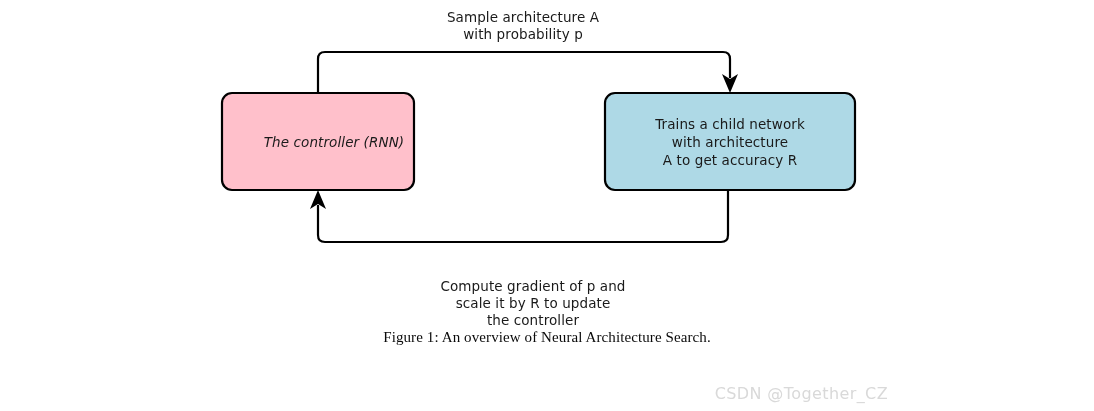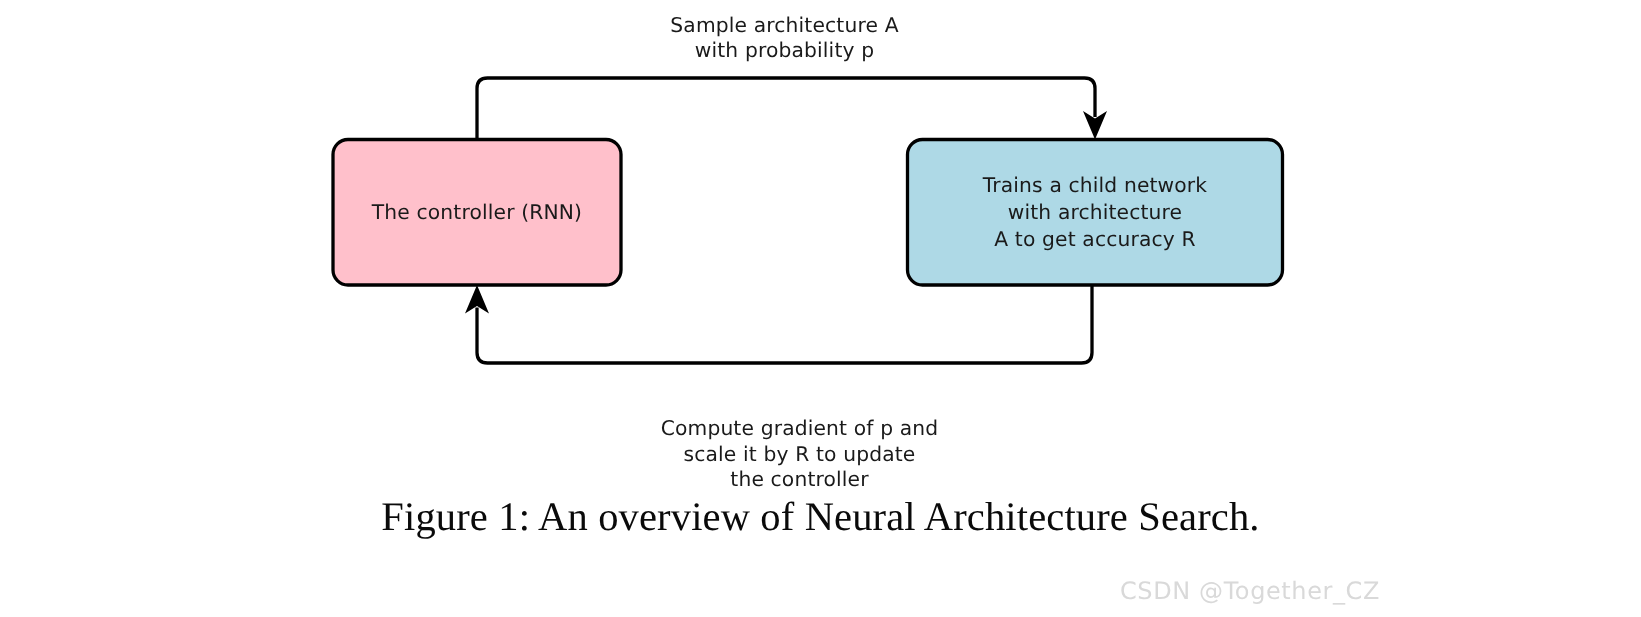--- a/index.html
+++ b/index.html
@@ -15,21 +15,20 @@
     font-family: "DejaVu Sans", sans-serif;
     -webkit-font-smoothing: antialiased;
   }
 
   #figure-root {
     position: absolute;
     left: 0;
     top: 0;
     width: 900px;
     height: 411px;
-    padding-left: 32px;
   }
 
   
   #diagram-svg {
     position: absolute;
     left: 0;
     top: 0;
     width: 1094px;
     height: 411px;
     display: block;
@@ -86,40 +85,41 @@
     width: 300px;
   }
   #label-bottom {
     left: 383px;
     top: 254px;
     width: 300px;
     margin-top: 24px;
   }
 
   #controller-label {
-    left: 222px;
+    left: 238px;
     top: 93px;
     width: 192px;
     height: 97px;
+    font-style: italic;
   }
   #child-network-label {
     left: 605px;
     top: 93px;
     width: 250px;
     height: 97px;
   }
 
   #figure-caption {
     position: absolute;
     left: 0;
     top: 329px;
     width: 1094px;
     text-align: center;
     font-family: "Liberation Serif", "DejaVu Serif", serif;
-    font-size: 27px;
+    font-size: 15px;
     color: #0a0a0a;
     letter-spacing: 0.1px;
     white-space: pre;
   }
 
   #watermark {
     position: absolute;
     right: 12px;
     bottom: 8px;
     font-family: "DejaVu Sans", sans-serif;

